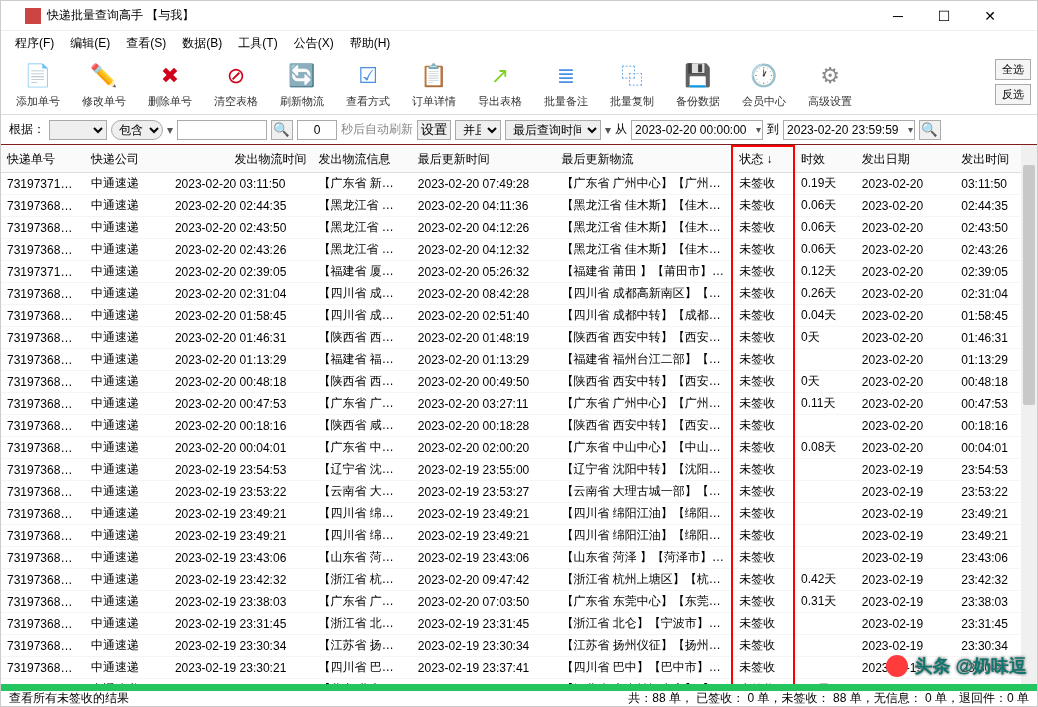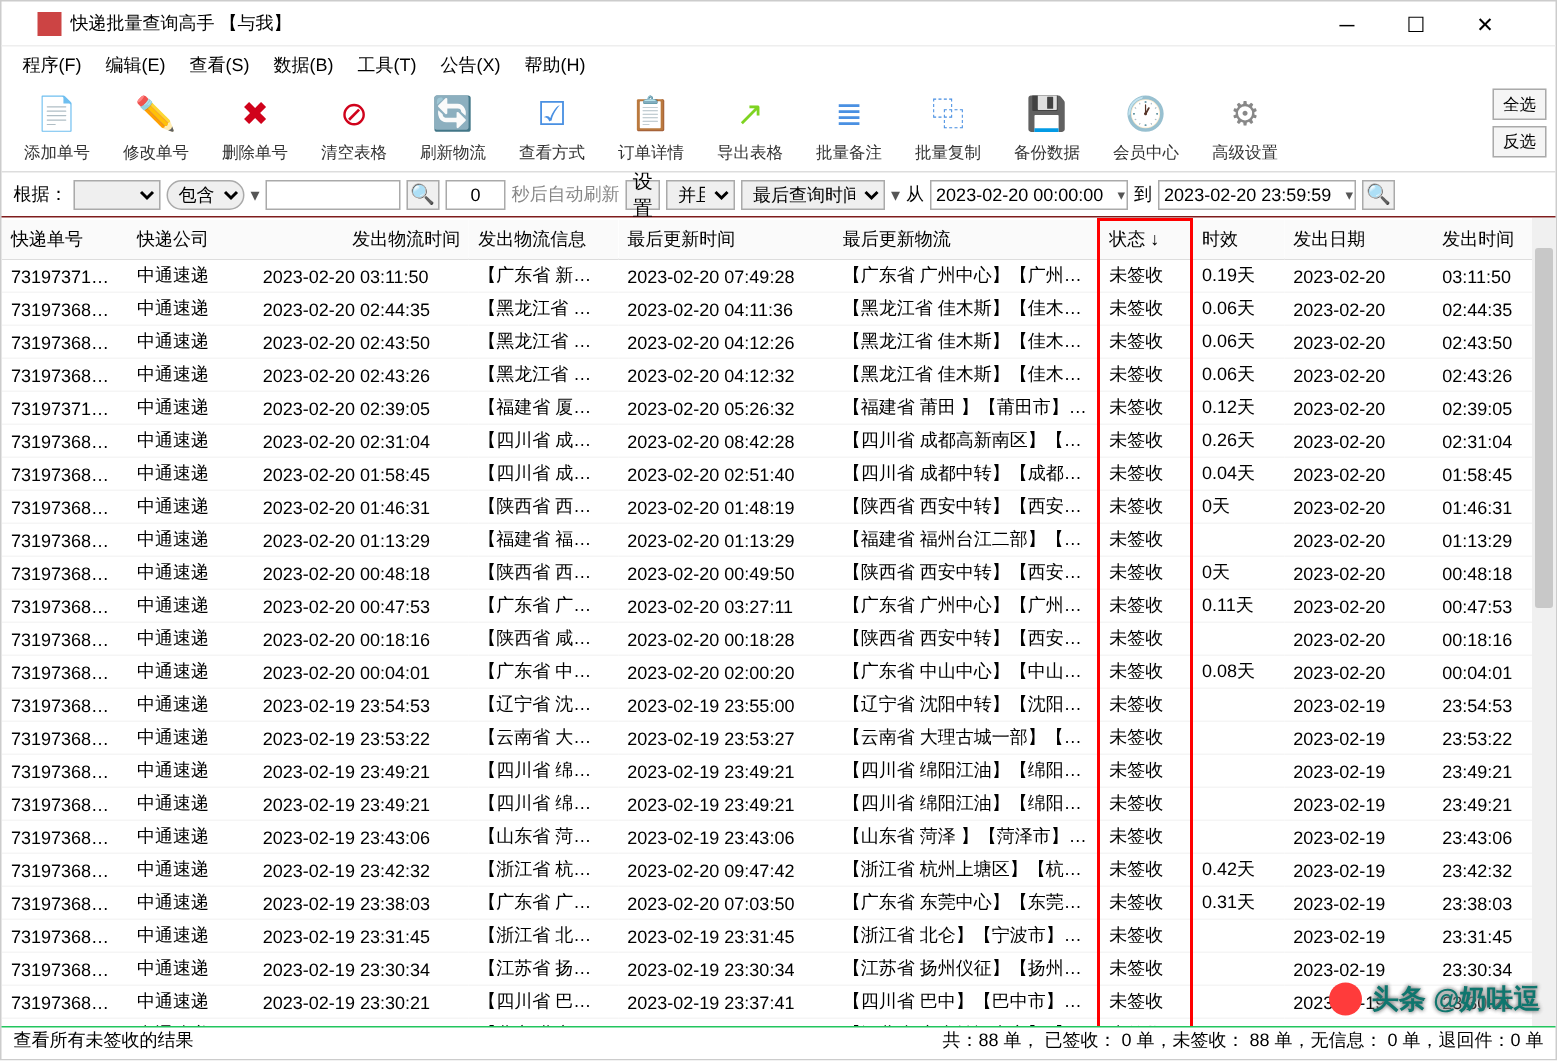--- a/index.html
+++ b/index.html
@@ -24,21 +24,21 @@
     .gray-txt { color: #888; }
     .dt-combo { position: relative; display: inline-flex; align-items: center; }
     .dt-combo input { width: 132px; padding-right: 18px; }
     .dt-combo .dd { position: absolute; right: 2px; pointer-events: none; color: #555; font-size: 10px; }
     .grid { flex: 1; overflow: auto; position: relative; }
     .grid table { width: 100%; border-collapse: collapse; table-layout: fixed; }
     .grid th { text-align: left; padding: 4px 6px; font-weight: normal; border-bottom: 1px solid #ddd; background: #fafafa; position: sticky; top: 0; font-size: 12px; white-space: nowrap; overflow: hidden; text-overflow: ellipsis; }
     .grid td { padding: 2px 6px; font-size: 12px; white-space: nowrap; overflow: hidden; text-overflow: ellipsis; border-bottom: 1px solid #f5f5f5; }
     .col-status { border-left: 2px solid red; border-right: 2px solid red; }
     th.col-status { border-top: 2px solid red; }
-    .statusbar { height: 22px; border-top: 1px solid #22c55e; display: flex; align-items: flex-start; padding: 0 8px; font-size: 12px; justify-content: space-between; }
+    .statusbar { height: 22px; border-top: 7px solid #22c55e; display: flex; align-items: center; padding: 0 8px; font-size: 12px; justify-content: space-between; }
     .watermark { position: absolute; right: 10px; bottom: 28px; color: #0f766e; font-size: 18px; font-weight: bold; text-shadow: 0 0 3px #888, 0 0 3px #888; display: flex; align-items: center; gap: 6px; pointer-events: none; }
     .wm-icon { width: 22px; height: 22px; border-radius: 50%; background: #ff3b3b; display: inline-block; }
     .scroll-track { position: absolute; right: 0; top: 0; bottom: 0; width: 16px; background: #f0f0f0; }
     .scroll-thumb { position: absolute; left: 2px; right: 2px; top: 20px; height: 240px; background: #c8c8c8; border-radius: 2px; }
   </style>
 </head>
 <body>
 
 <div class="window">
   <div class="titlebar">
@@ -124,21 +124,21 @@
     <span>根据：</span>
     <select style="width:58px;"></select>
     <select style="width:52px;border-radius:10px;"><option>包含</option></select>
     <span style="color:#555;">▾</span>
     <input type="text" style="width: 90px;">
     <button class="sm-btn">
         <span>🔍</span>
       </button>
     <input type="text" style="width: 40px; text-align: center;" value="0">
     <span class="gray-txt">秒后自动刷新</span>
-    <button class="sm-btn" style="width:23px;">设置</button>
+    <button class="sm-btn" style="width:34px;">设置</button>
     <select style="width:46px;"><option>并且</option></select>
     <select style="width:96px;"><option>最后查询时间</option></select>
     <span style="color:#555;">▾</span>
     <span>从</span>
     <span class="dt-combo">
         <input type="text" value="2023-02-20 00:00:00" style="">
         <span class="dd">▾</span>
       </span>
     <span>到</span>
     <span class="dt-combo">

